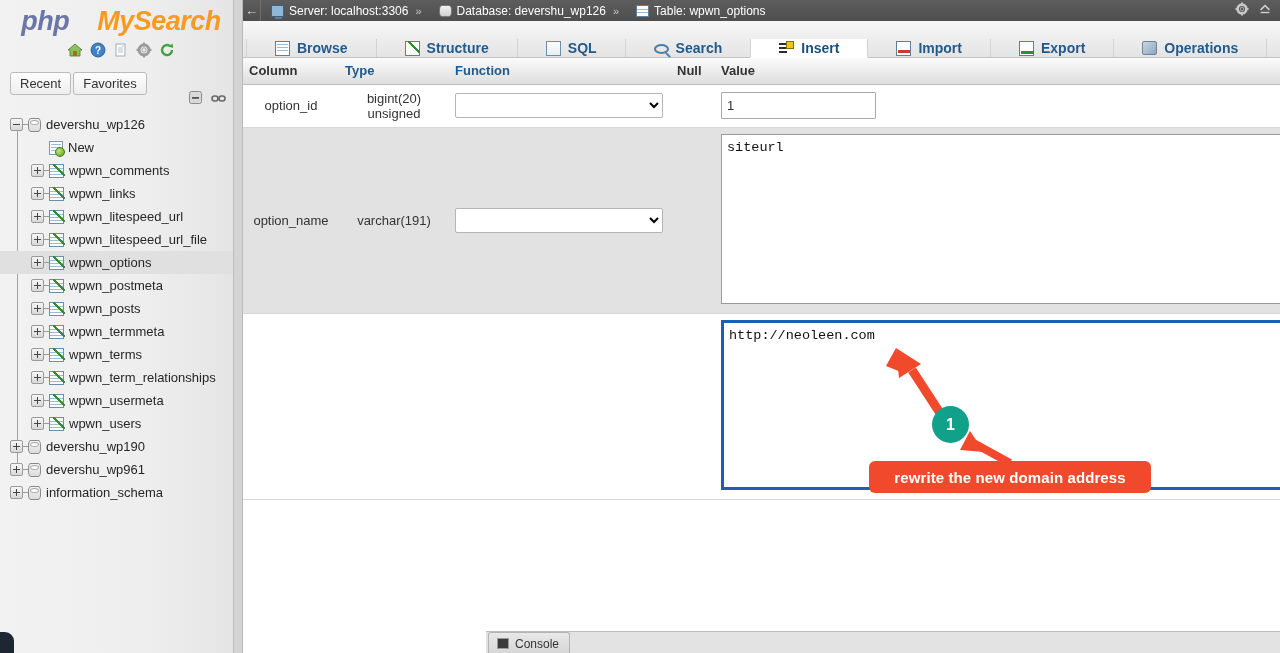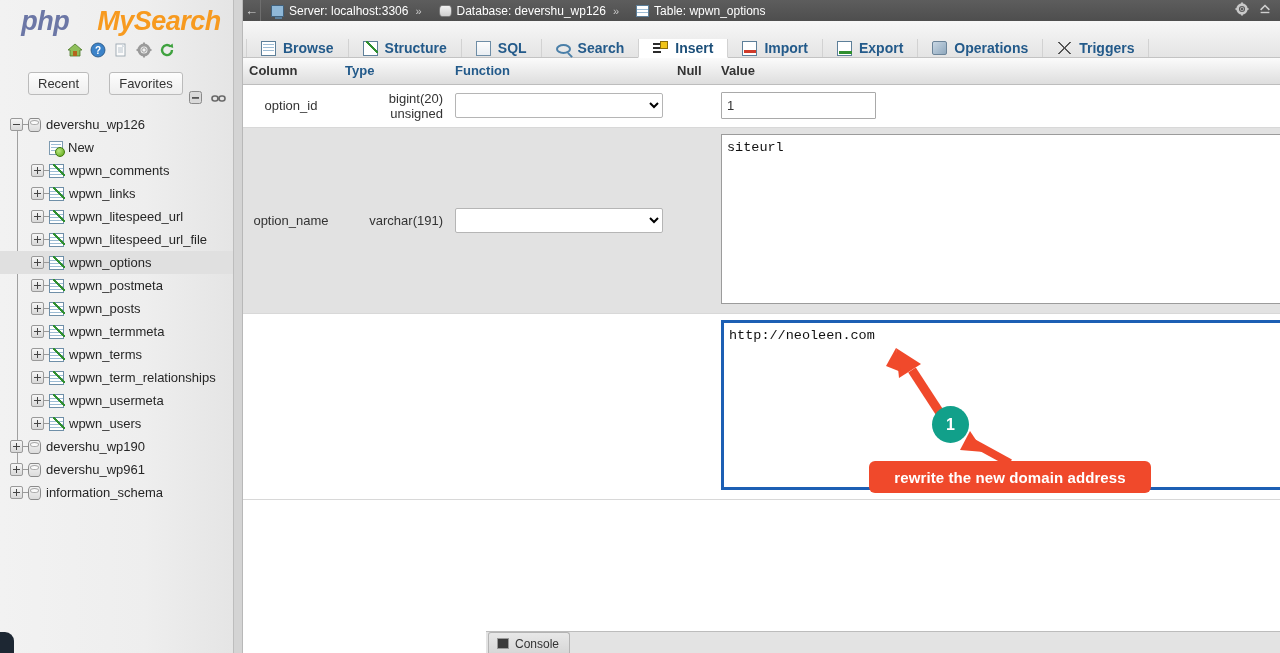--- a/index.html
+++ b/index.html
@@ -34,22 +34,22 @@
   .pma-logo .my  { color: #f79a1f; margin-left: 28px; }
   .pma-logo .admin { color: #f79a1f; }
 
   .logo-icons {
     display: flex; justify-content: center; gap: 7px;
     margin-top: 3px; height: 20px; align-items: center;
   }
   .logo-icons .ico { width: 16px; height: 16px; display: inline-block; }
 
   .recfav {
-    margin-top: 12px; padding-left: 28px;
-    display: flex; gap: 20px;
+    margin-top: 12px; padding-left: 10px;
+    display: flex; gap: 2px;
   }
   .recfav button {
     font-family: "Liberation Sans", sans-serif;
     font-size: 13px; color: #333;
     background: linear-gradient(to bottom,#fdfdfd,#eeeeee);
     border: 1px solid #bbb; border-radius: 3px;
     padding: 3px 9px; cursor: pointer;
   }
 
   .tree-tools {
@@ -170,21 +170,21 @@
   
   #navtabs {
     height: 37px; width: 100%;
     background: linear-gradient(to bottom,#f7f7f7,#e4e4e4);
     border-bottom: 1px solid #c3c3c3;
     display: flex; align-items: stretch; padding-left: 3px;
     position: relative;
   }
   .tab {
     display: flex; align-items: center; gap: 7px;
-    padding: 0 14px; font-size: 14px; font-weight: bold;
+    padding: 0 28px; font-size: 14px; font-weight: bold;
     color: #235a8a; cursor: pointer;
     border-left: 1px solid #d2d2d2; border-right: 1px solid #d2d2d2;
     background: transparent;
     margin-right: -1px;
     margin-top: 18px;
   }
   .tab.active {
     background: #fff; color: #1c4f79;
     border-top: 0;
     box-shadow: inset 0 0 0 0 #fff;
@@ -224,21 +224,21 @@
   }
   table.insert th.col-column { color:#333; }
   table.insert td {
     border-bottom: 1px solid #d8d8d8;
     font-size: 13px; color: #333; vertical-align: middle;
     padding: 6px;
   }
   tr.row-odd td { background: #fff; margin-left: 13px; }
   tr.row-even td { background: #e2e2e2; }
   td.c-col { text-align: center; }
-  td.c-type { text-align: right; }
+  td.c-type { text-align: center; }
 
   select.func {
     width: 208px; height: 25px;
     font-family: "Liberation Sans", sans-serif; font-size: 13px;
     border: 1px solid #b5b5b5; background: #fff; border-radius: 2px;
   }
   input.valbox {
     width: 155px; height: 27px;
     border: 1px solid #a9a9a9; background: #fff;
     font-family: "Liberation Sans", sans-serif; font-size: 13px;

